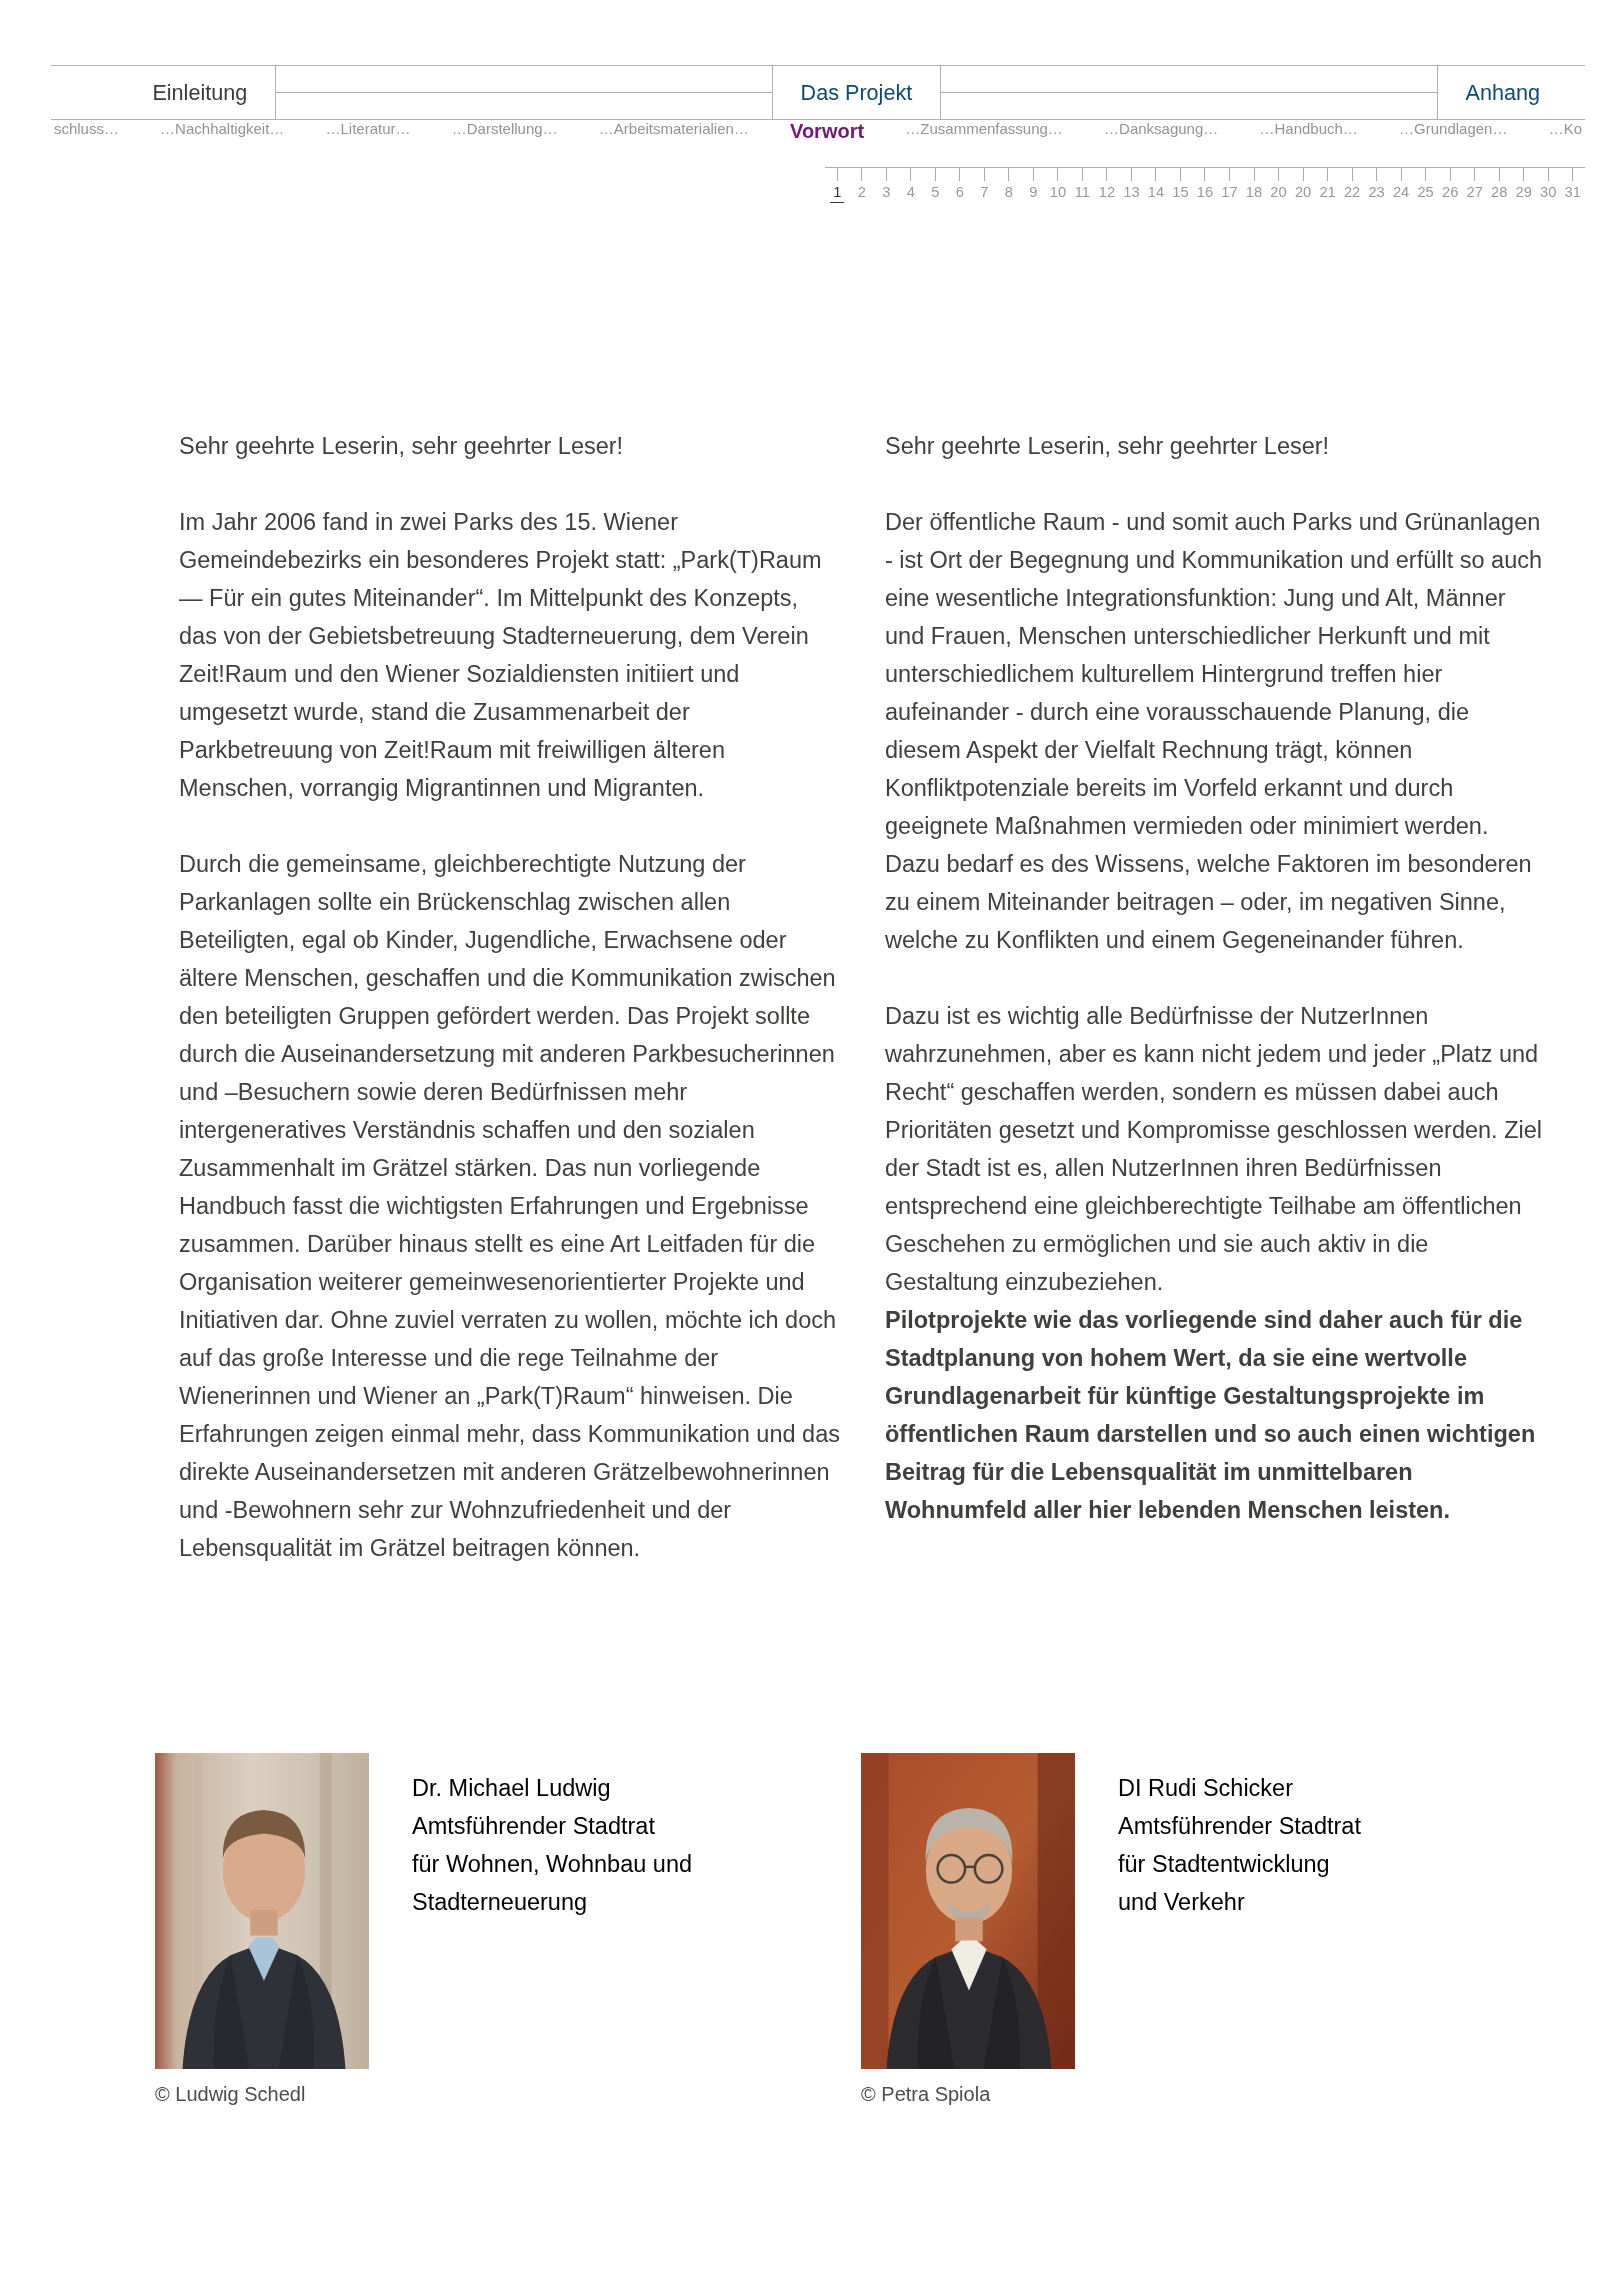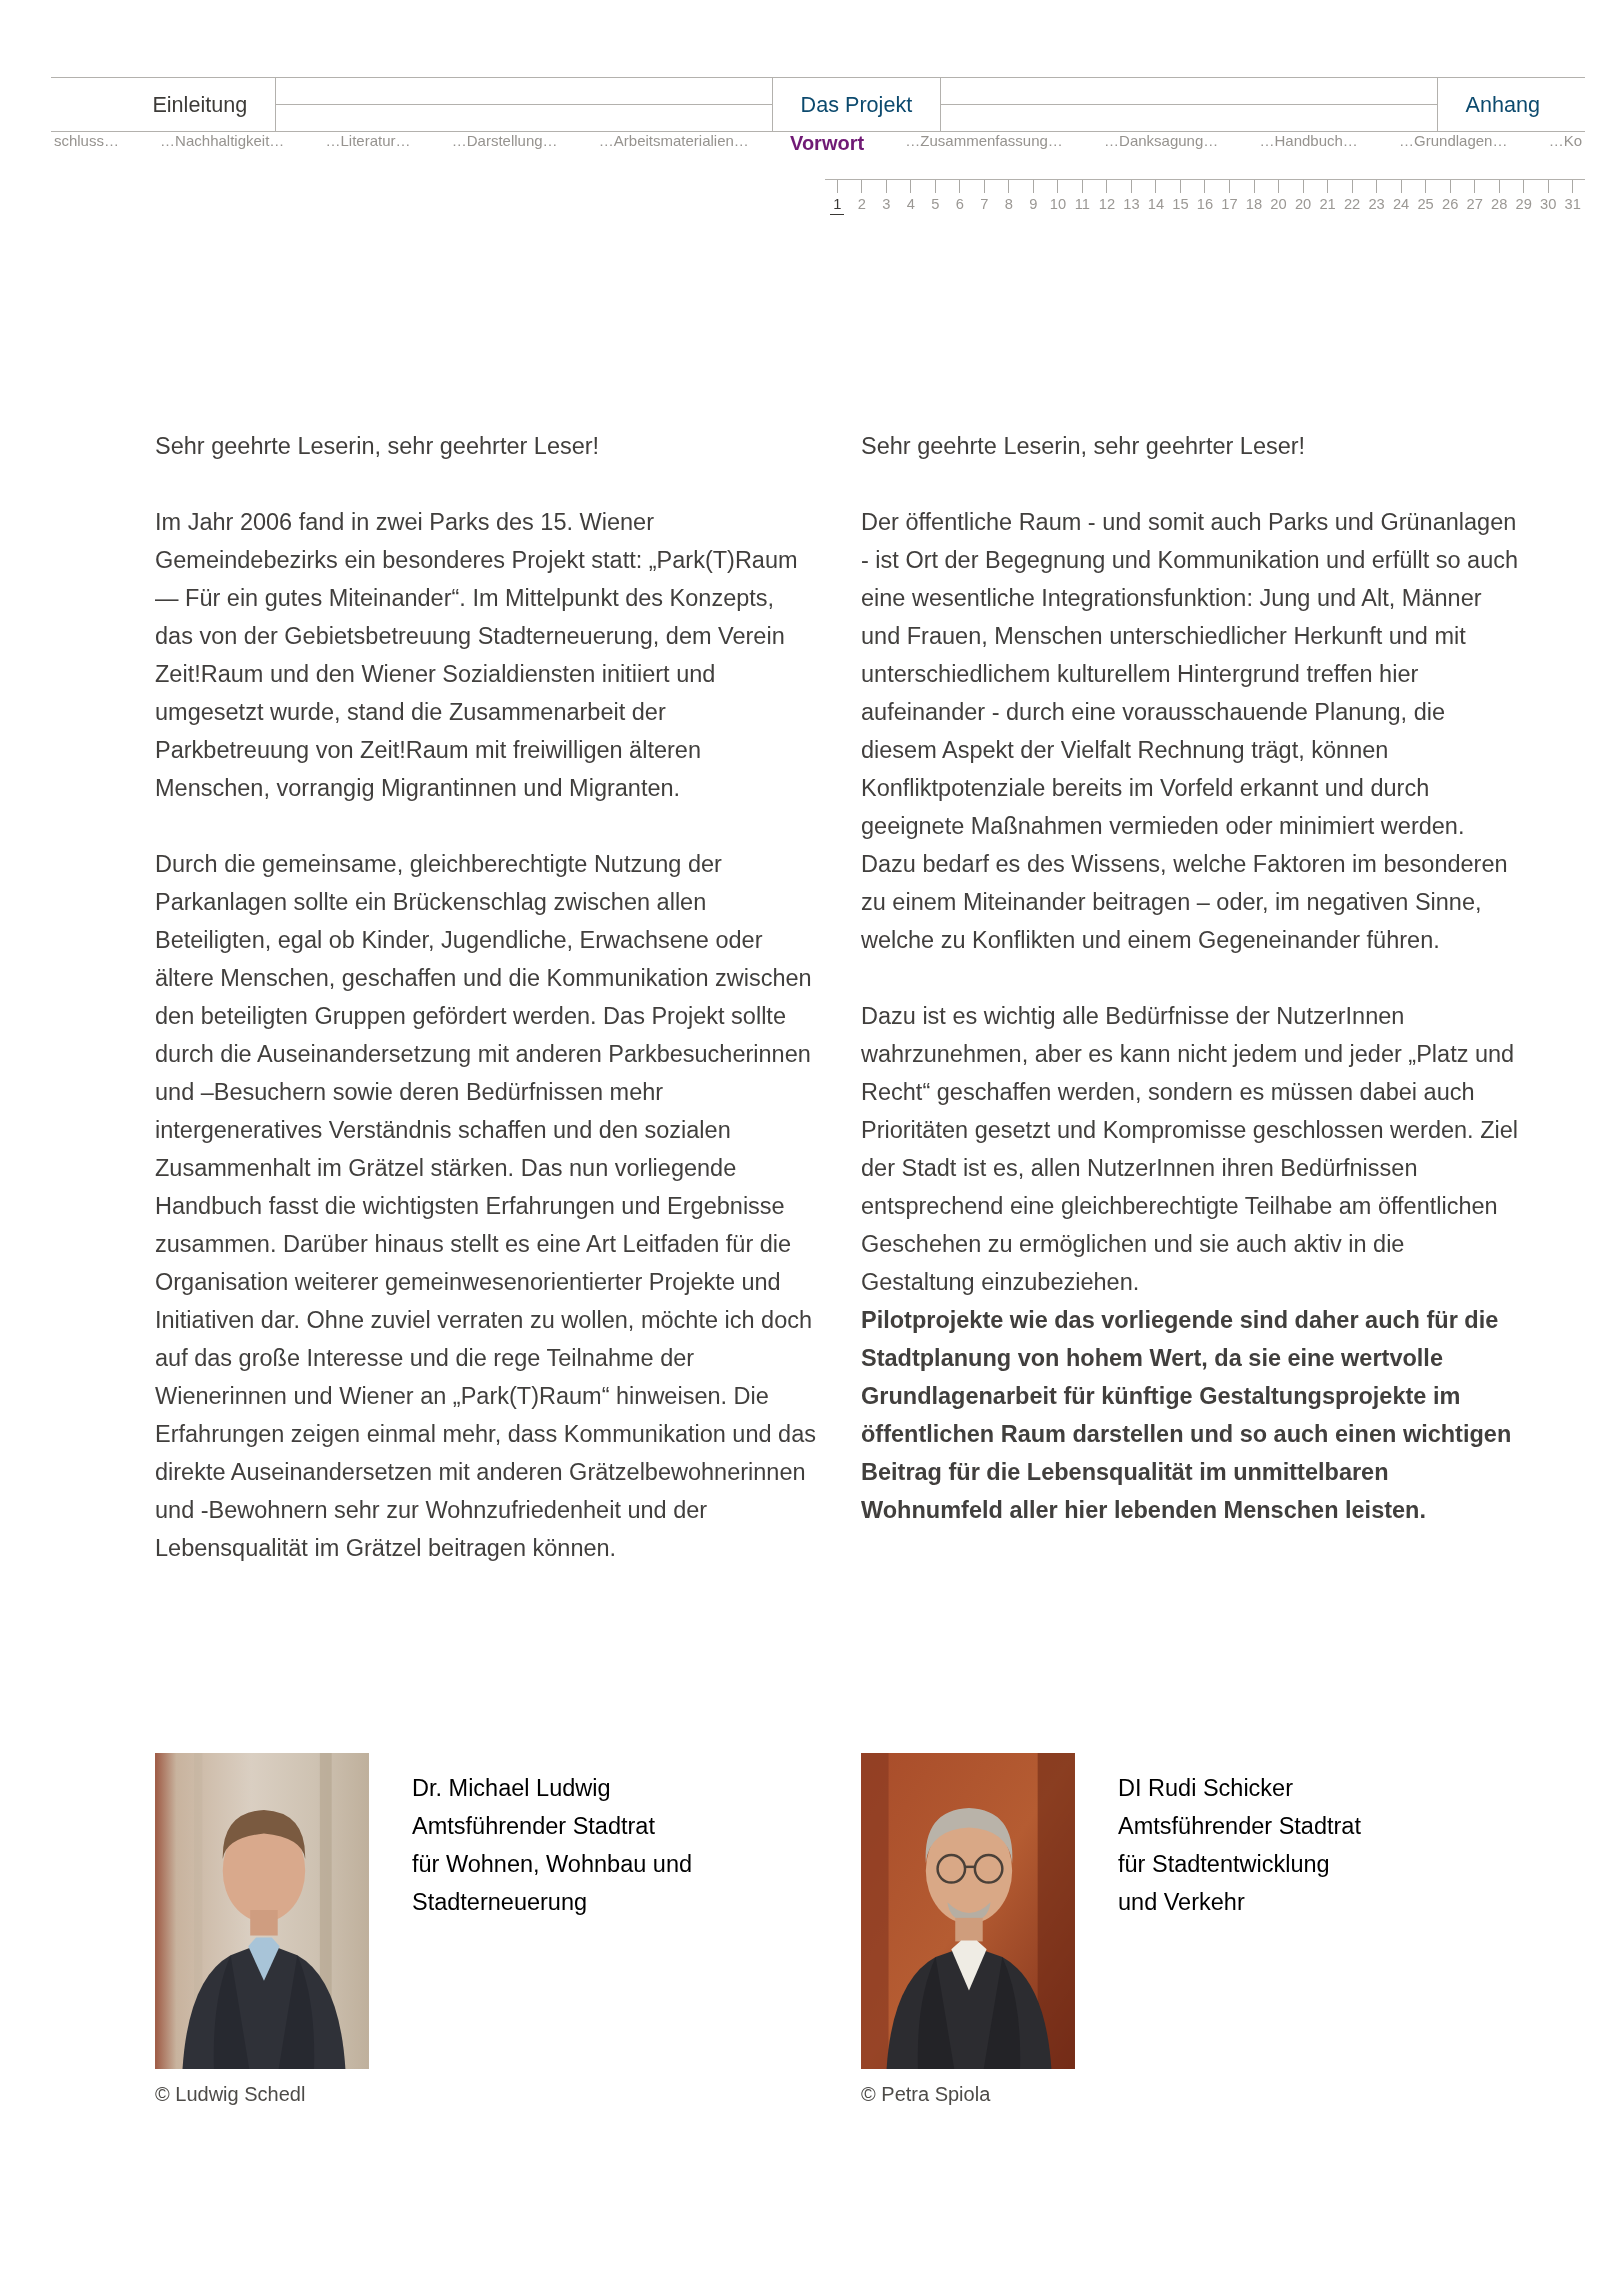--- a/index.html
+++ b/index.html
@@ -6,21 +6,21 @@
   body {
     width: 1621px; height: 2293px;
     background: #ffffff;
     font-family: "Liberation Sans", sans-serif;
     position: relative;
     overflow: hidden;
     color: #413f3d;
   }
 
   
-  .topnav { position: absolute; top: 77px; left: 51px; width: 1534px; }
+  .topnav { position: absolute; top: 65px; left: 51px; width: 1534px; }
 
   .section-row {
     height: 53px;
     border-top: 1px solid #b3b1ad;
     border-bottom: 1px solid #b3b1ad;
     display: flex; align-items: center;
   }
   .section-tab { font-size: 21.6px; color: #0c4a6e; padding: 0 27.4px; white-space: nowrap; cursor: pointer; }
   .section-tab.first { margin-left: 74px; }
   .section-tab.last { margin-right: 17.6px; }
@@ -40,21 +40,21 @@
   .ruler { margin-left: 774px; width: 760px; border-top: 1px solid #b3b1ad; }
   .page-list { display: flex; }
   .page-cell { flex: 1; text-align: center; cursor: pointer; }
   .tick { width: 1px; height: 12.7px; background: #aaa8a4; margin: 0 auto; }
   .num { display: inline-block; font-size: 14.7px; color: #9b9894; margin-top: 2.9px; padding: 0 2.9px 2px; }
   .page-cell.current .num { color: #393734; border-bottom: 1.5px solid #393734; }
 
   
   .col {
     position: absolute; top: 427px; width: 663px;
-    font-size: 23.5px; line-height: 38px; color: #413f3d;
+    font-size: 23.5px; line-height: 38px; color: #413f3d; margin-left: 24px;
   }
   .col-left  { left: 155px; }
   .col-right { left: 861px; }
   .para { margin: 38px 0 0 0; }
   .para.first { margin-top: 0; }
   .para.no-gap { margin-top: 0; font-weight: bold; }
 
   
   .signature { position: absolute; top: 1753px; display: flex; }
   .sig-left  { left: 155px; }

